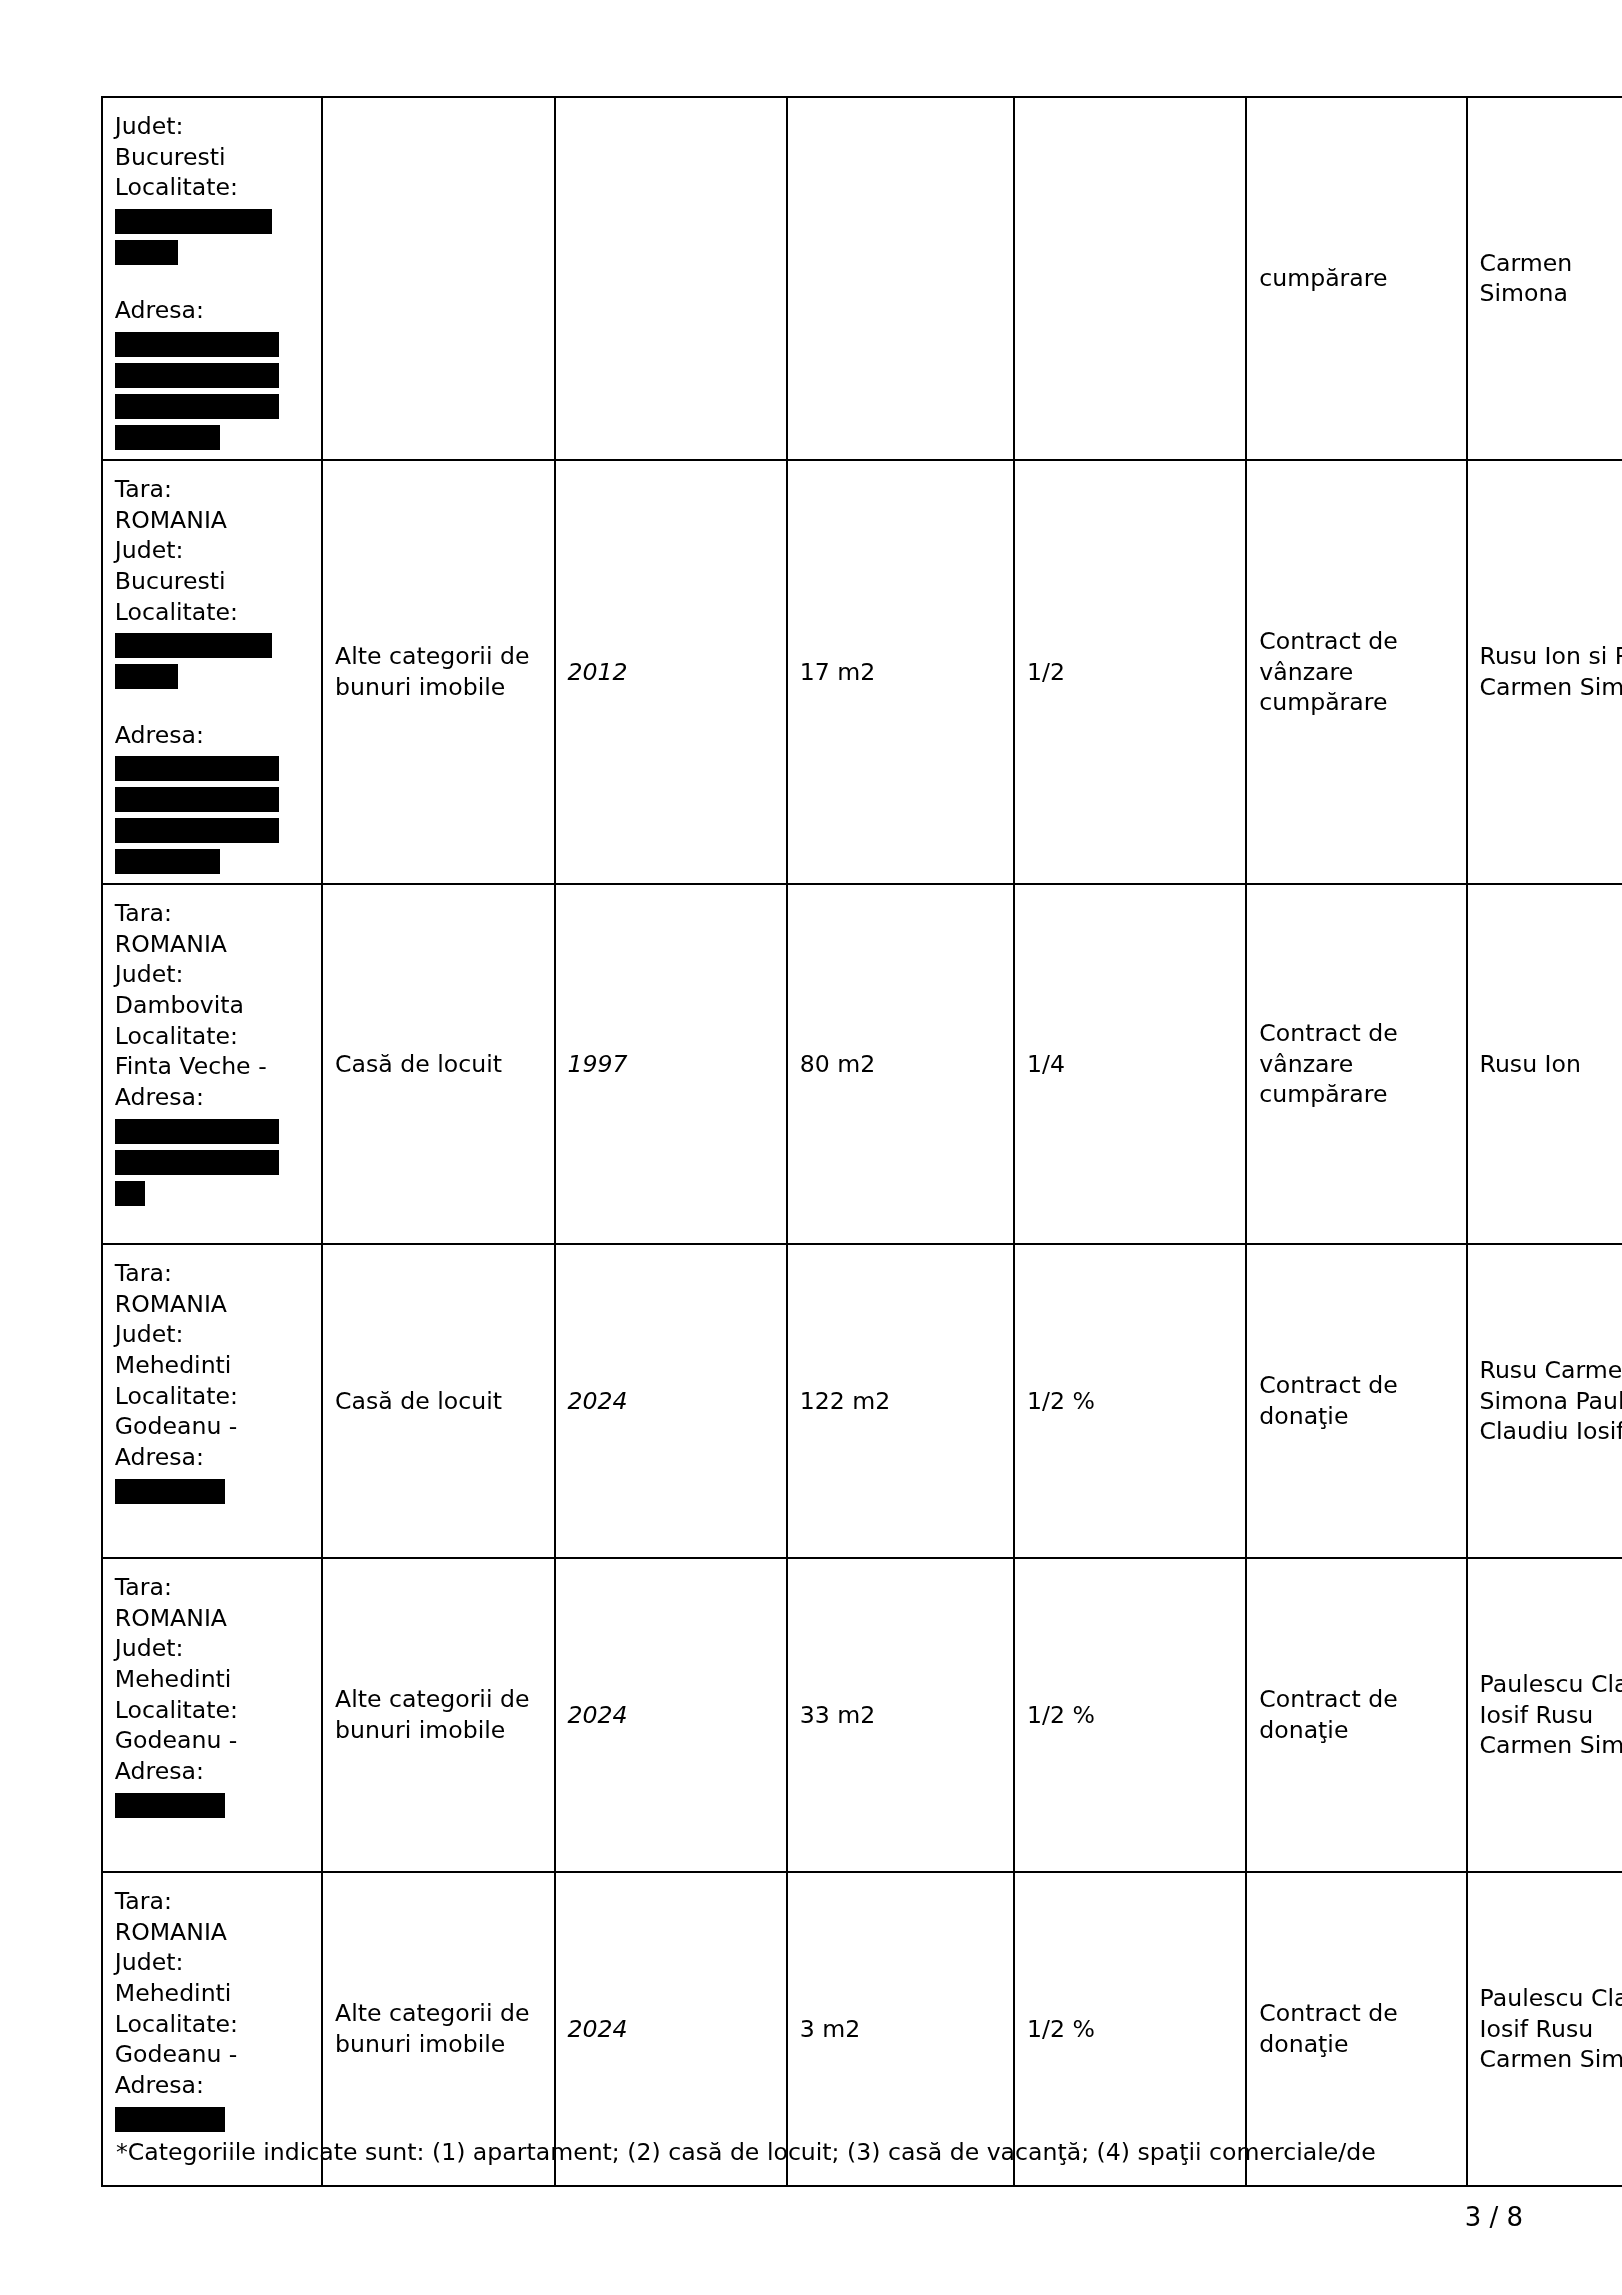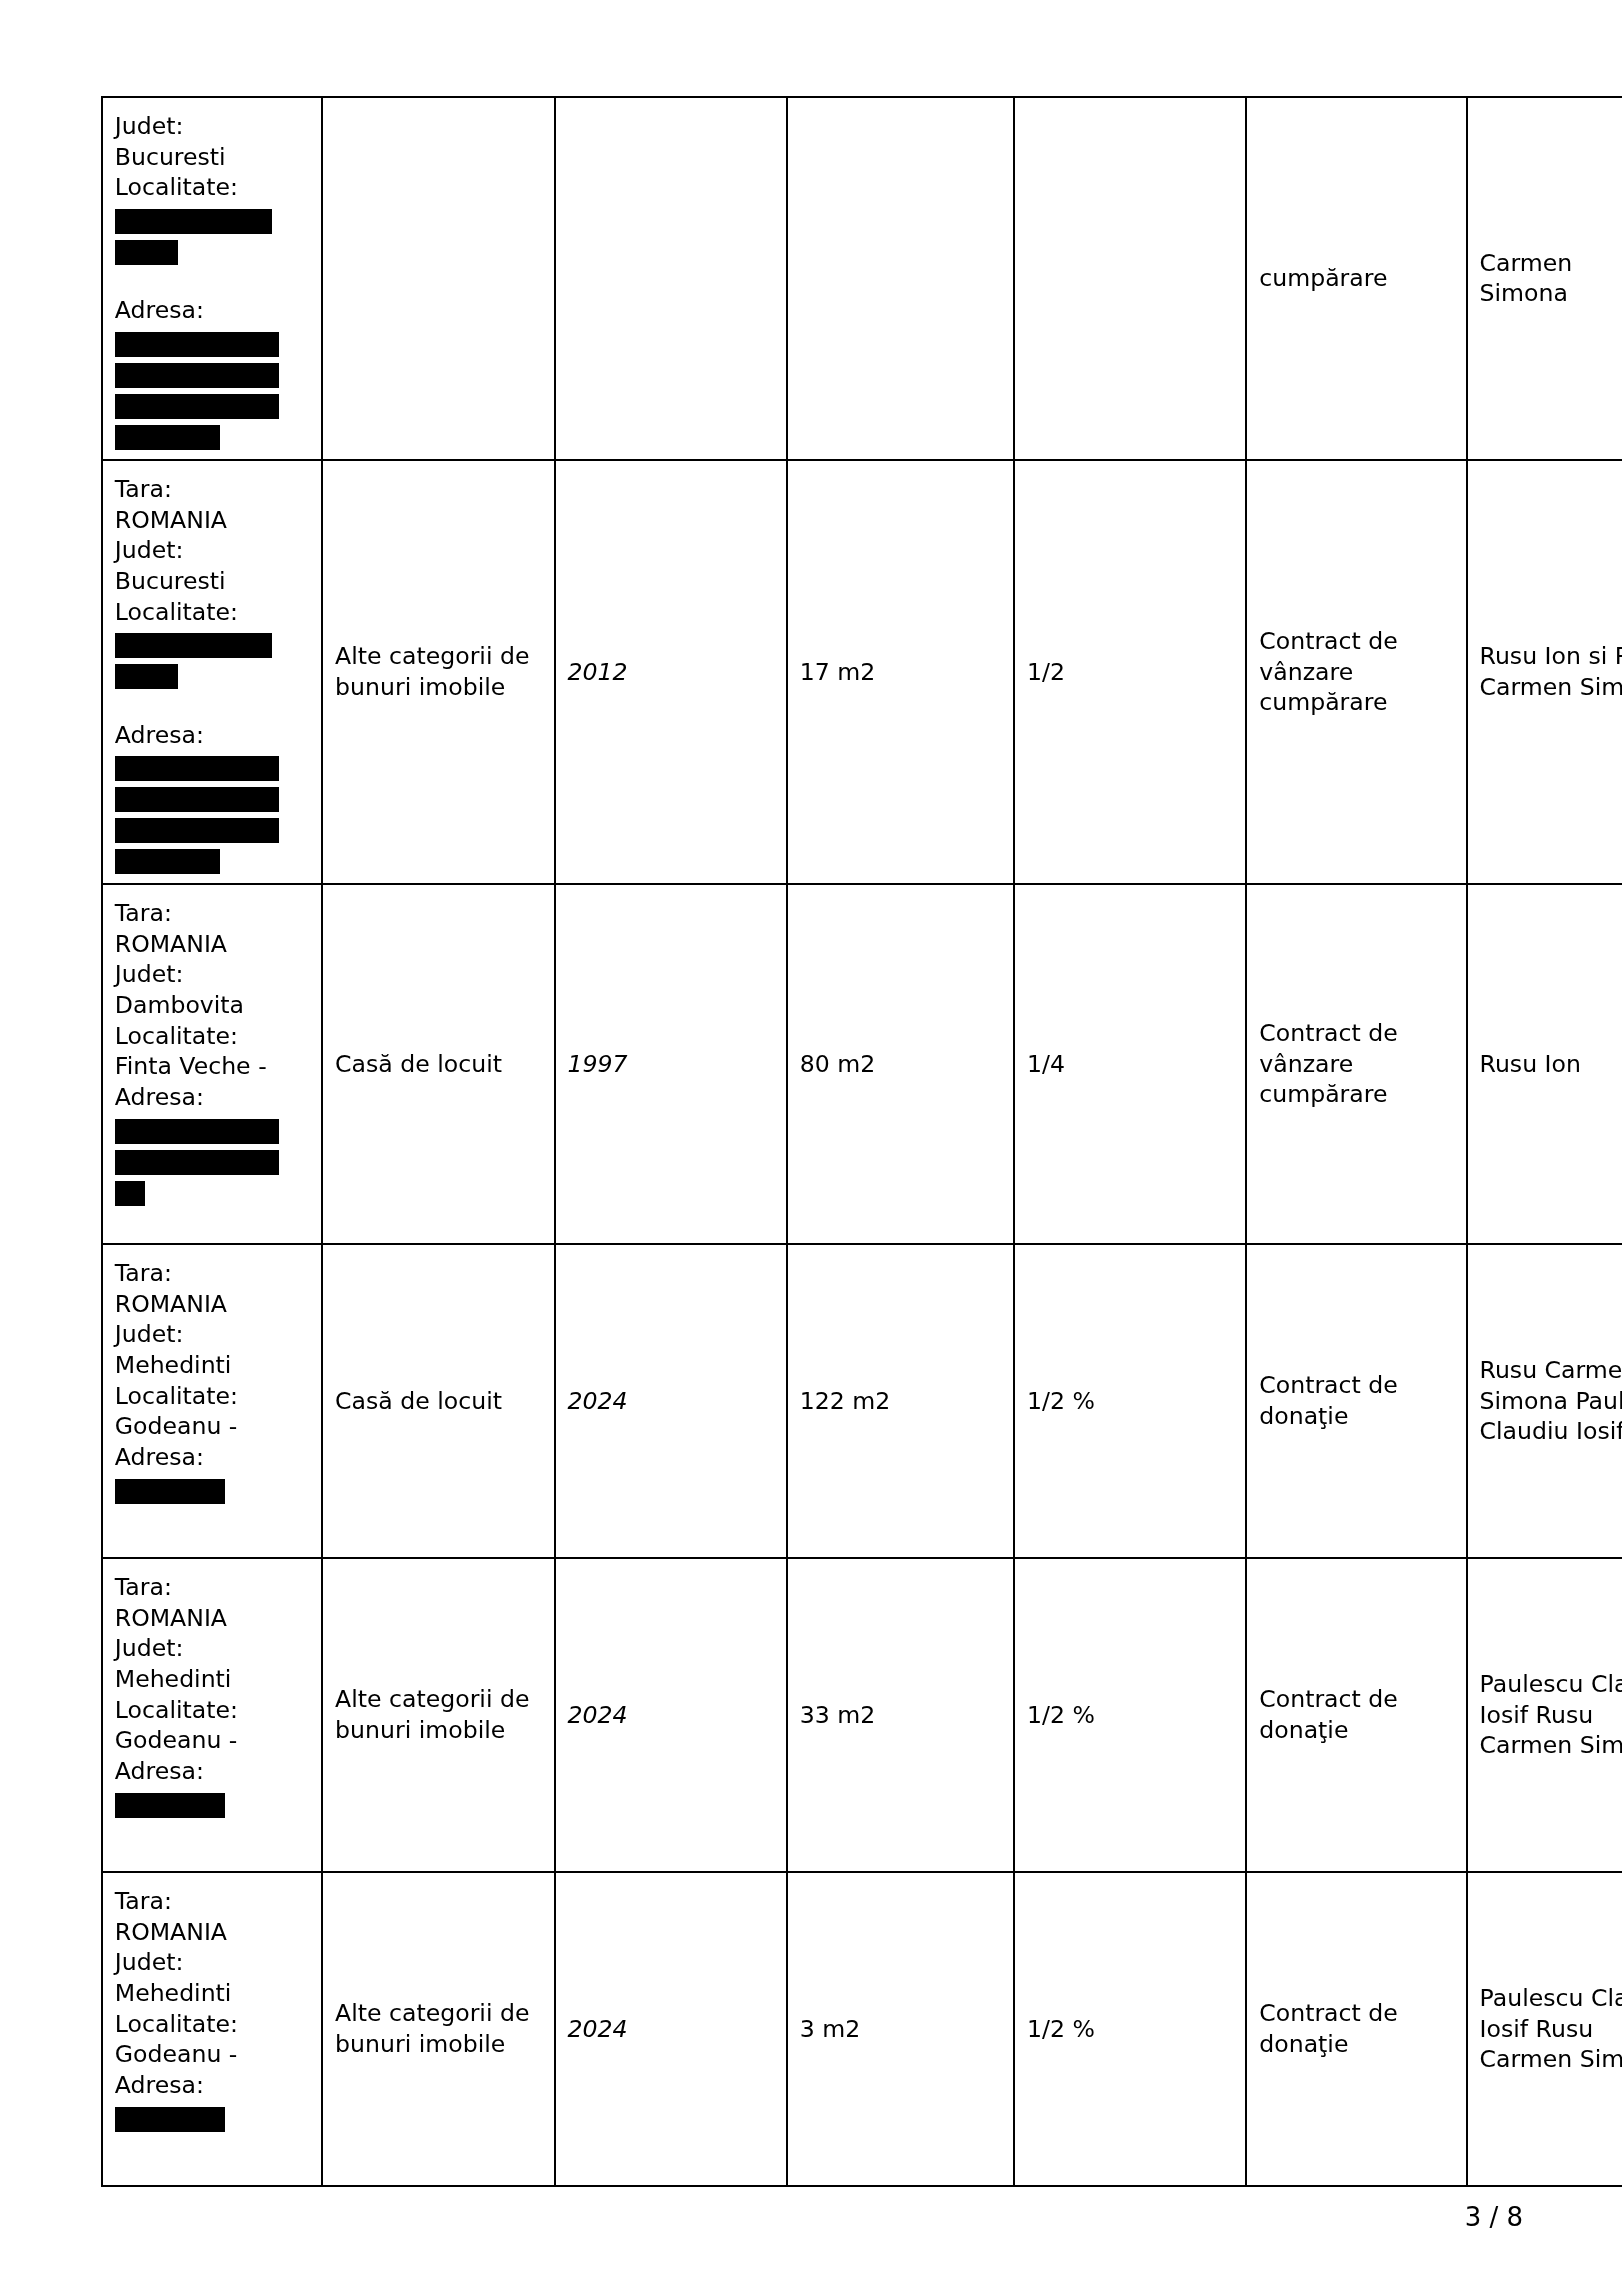--- a/index.html
+++ b/index.html
@@ -212,16 +212,17 @@
         <td class="c-year">2024</td>
         <td class="c-area">3 m2</td>
         <td class="c-quota">1/2 %</td>
         <td class="c-mode">Contract de donaţie</td>
         <td class="c-owner">Paulescu Claudiu Iosif Rusu Carmen Simona</td>
       </tr>
 
     </tbody>
   </table>
 
+  <div class="footnote">*Categoriile indicate sunt: (1) apartament; (2) casă de locuit; (3) casă de vacanţă; (4) spaţii comerciale/de</div>
   <div class="page-number">3 / 8</div>
 
 </div>
 
 
 </body></html>

